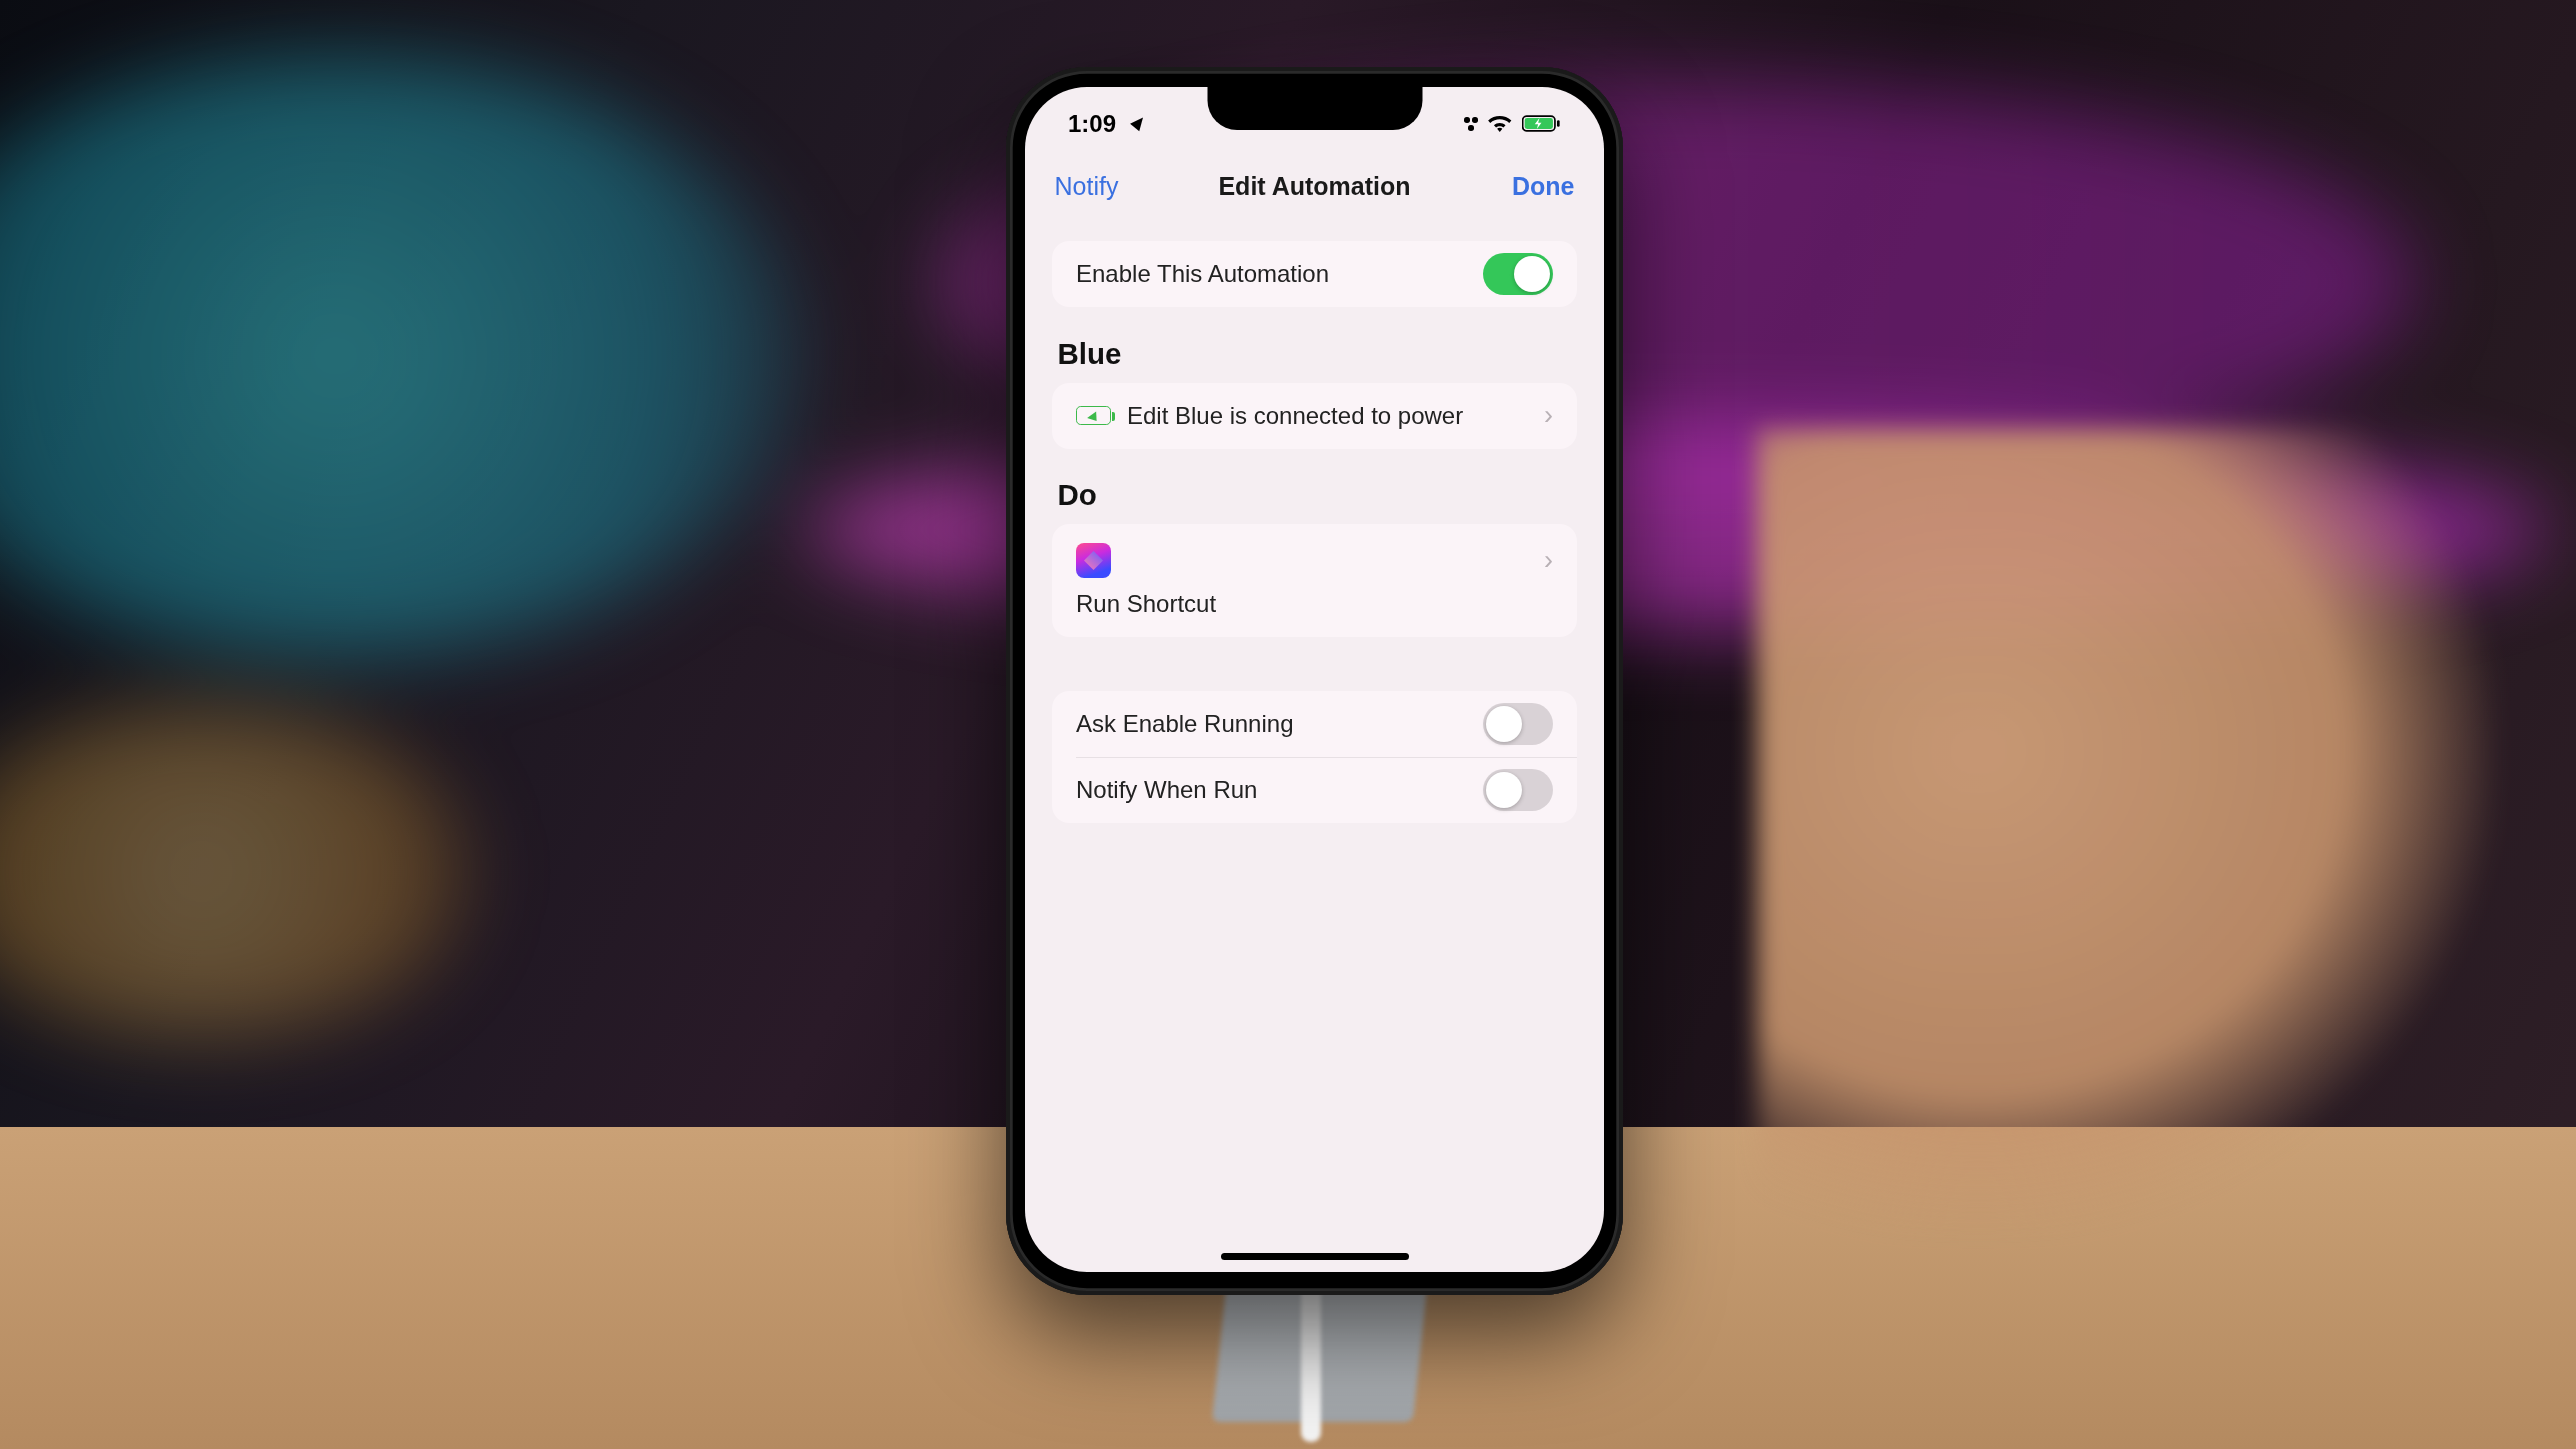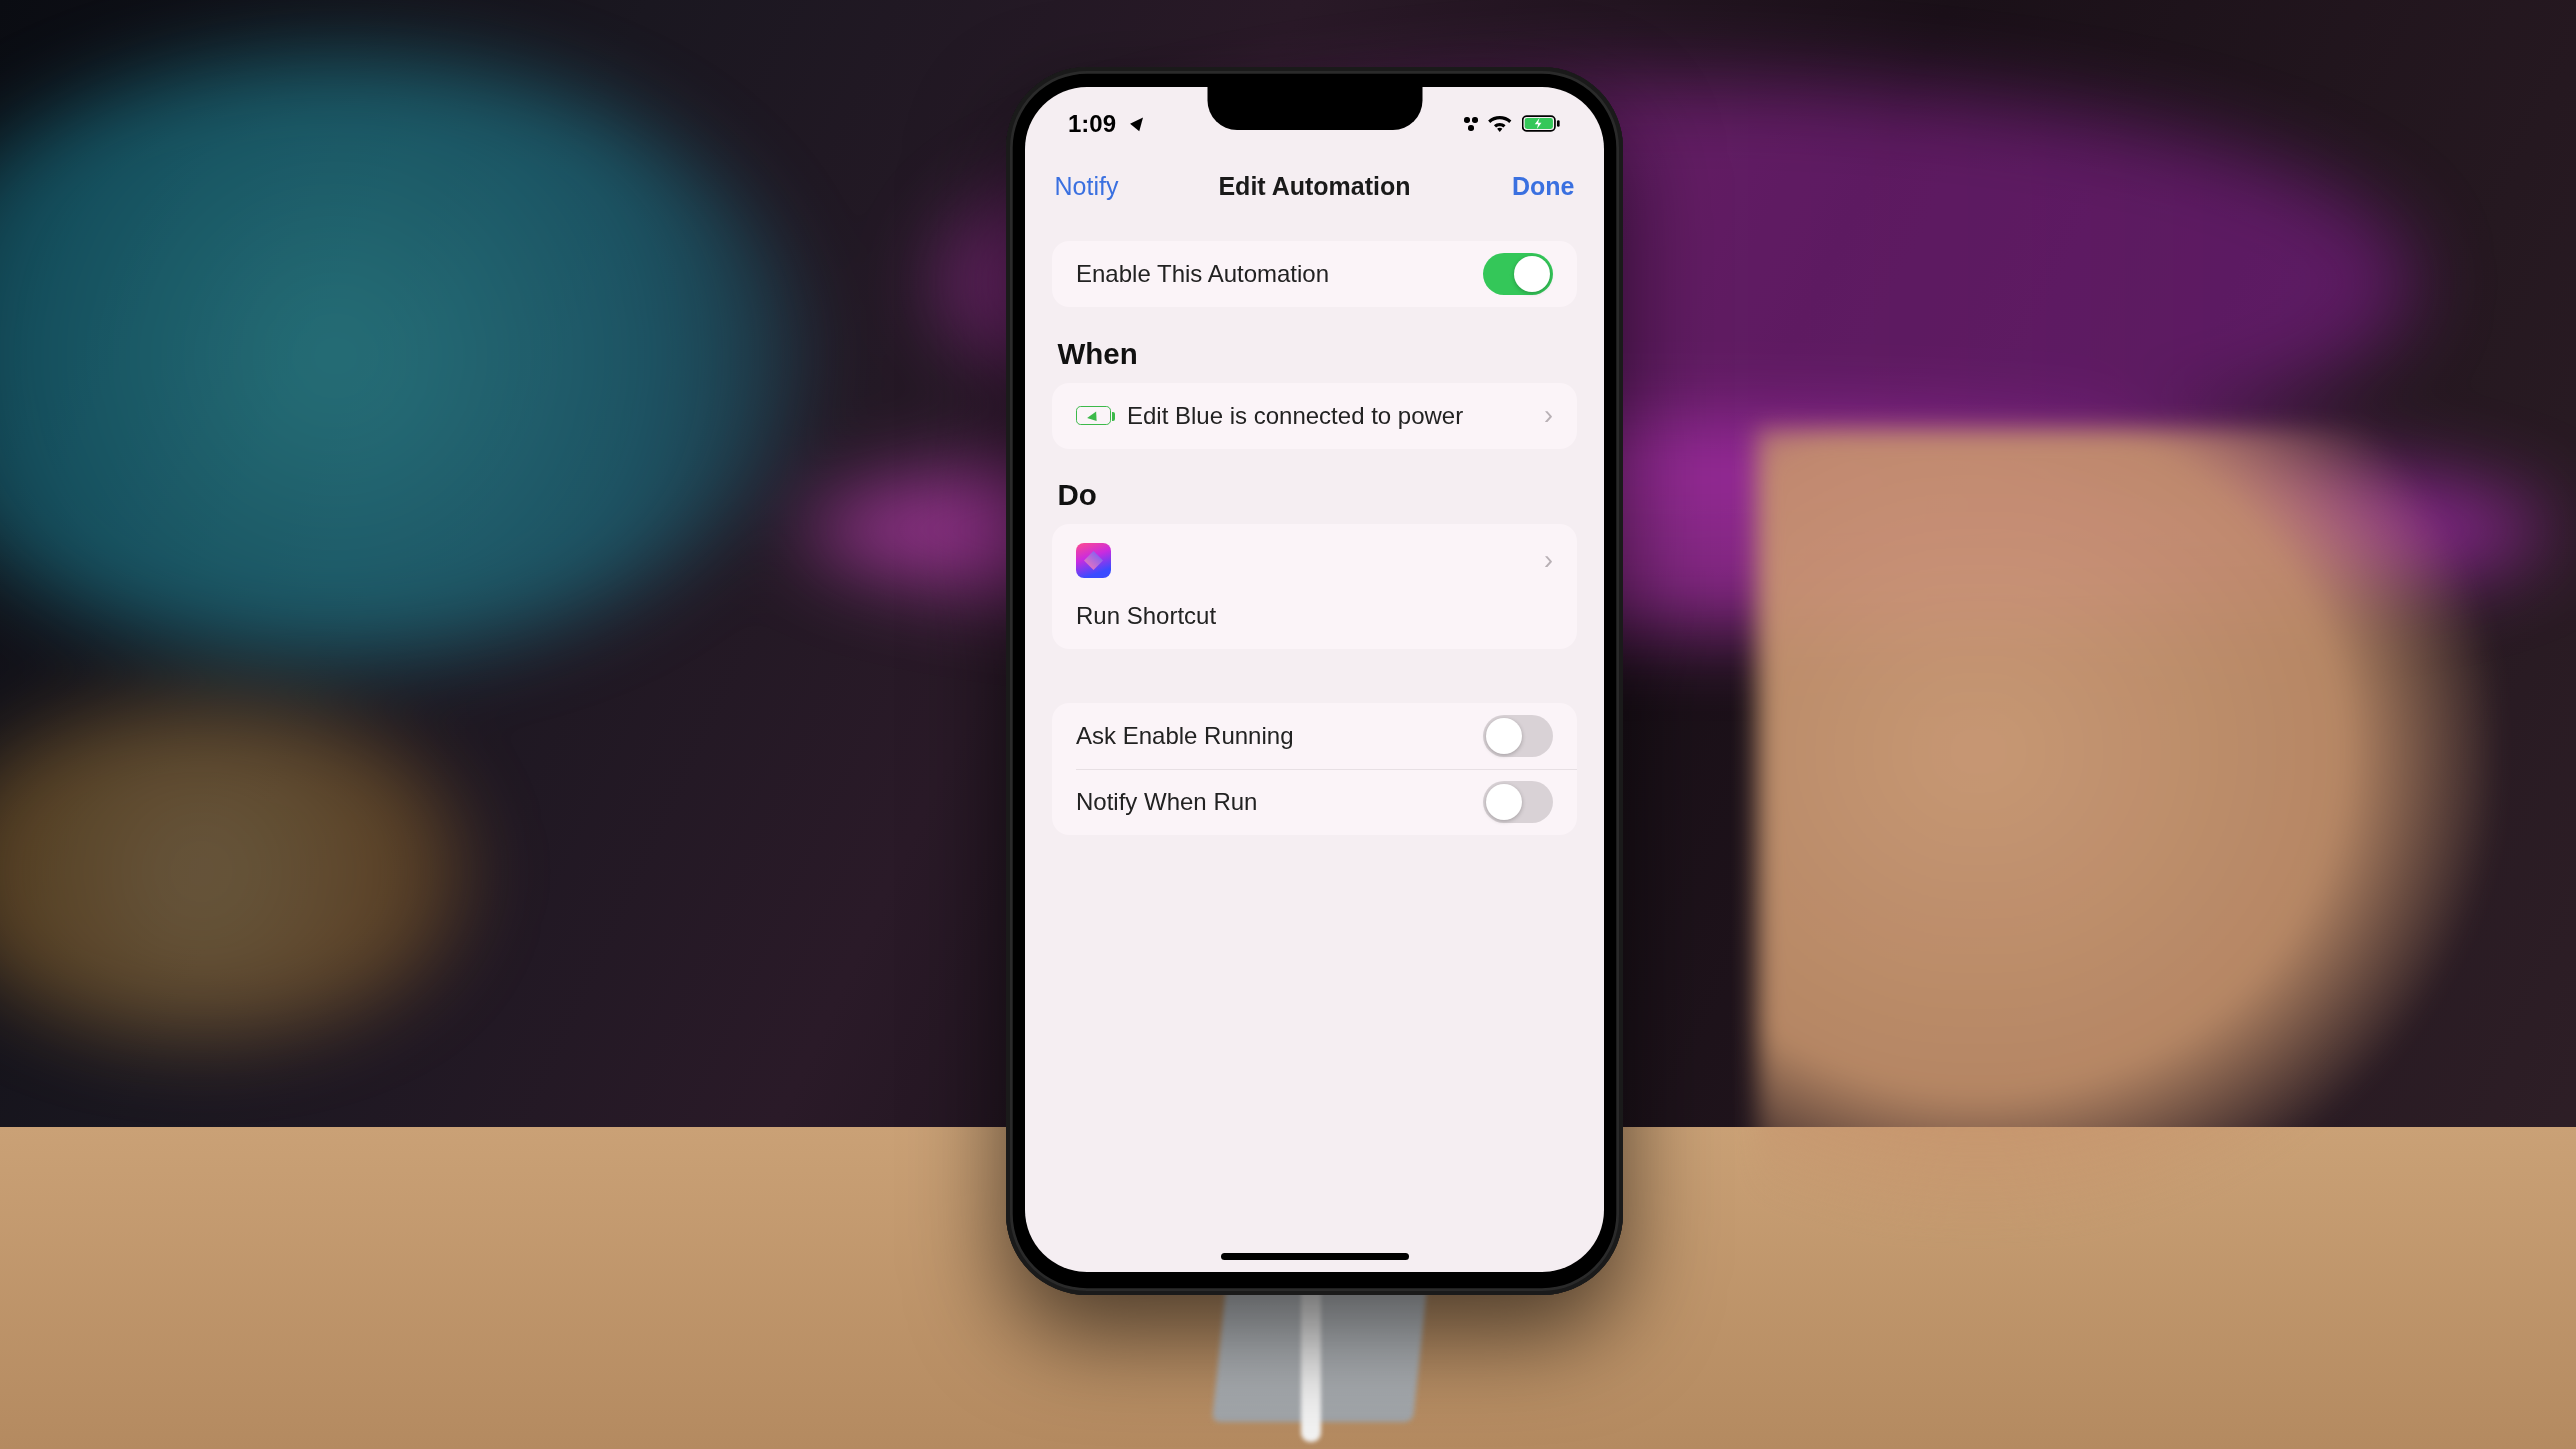--- a/index.html
+++ b/index.html
@@ -65,21 +65,21 @@
     
     .batt-charge { width:35px; height:19px; border:1.7px solid #3cb94a; border-radius:4.7px; position:relative; display:flex; align-items:center; justify-content:center; margin-right:16px;}
     .batt-charge::after { content:""; position:absolute; right:-5.4px; top:4.7px; width:3.4px; height:9.4px; background:#3cb94a; border-radius:0 2px 2px 0;}
     .bolt { width:0;height:0; border-left:5.4px solid transparent; border-right:5.4px solid transparent; border-bottom:9.4px solid #3cb94a; transform:rotate(18deg) skewX(-10deg);}
 
     
     .do-row { flex-direction:column; align-items:flex-start; padding:19px 24px; gap:12px; min-height:auto;}
     .do-head { width:100%; display:flex; align-items:center; justify-content:space-between;}
     .shortcut-icon { width:35px; height:35px; border-radius:8px; background:linear-gradient(160deg,#ff4b8d 0%,#c92be0 40%,#3a4bff 80%); display:flex; align-items:center; justify-content:center;}
     .shortcut-icon .inner{width:19px;height:19px;background:linear-gradient(45deg,#ff7ab3,#6a5bff);clip-path:polygon(50% 0,100% 50%,50% 100%,0 50%);}
-    .do-label { font-size:24px; color:#222;margin-top:12px;}
+    .do-label { font-size:24px; color:#222;}
 
     .home-ind { position:absolute; bottom:12px; left:50%; transform:translateX(-50%); width:188px; height:6.7px; background:#000; border-radius:6.7px;}
   </style>
 </head>
 <body>
 
 <div class="bg-blur">
   <div class="b1"></div>
     <div class="b2"></div>
     <div class="b3"></div>
@@ -131,21 +131,21 @@
 
       <div class="group">
         <div class="row">
           <div class="row-label">Enable This Automation</div>
           <div class="toggle on">
               <div class="knob"></div>
             </div>
         </div>
       </div>
 
-      <div class="section-title">When</div>
+      <div class="section-title">Blue</div>
       <div class="group" style="margin-top:12px">
         <div class="row">
           <span class="batt-charge">
               <span class="bolt"></span>
             </span>
           <div class="row-label">Edit Blue is connected to power</div>
           <span class="chev">›</span>
         </div>
       </div>
 

